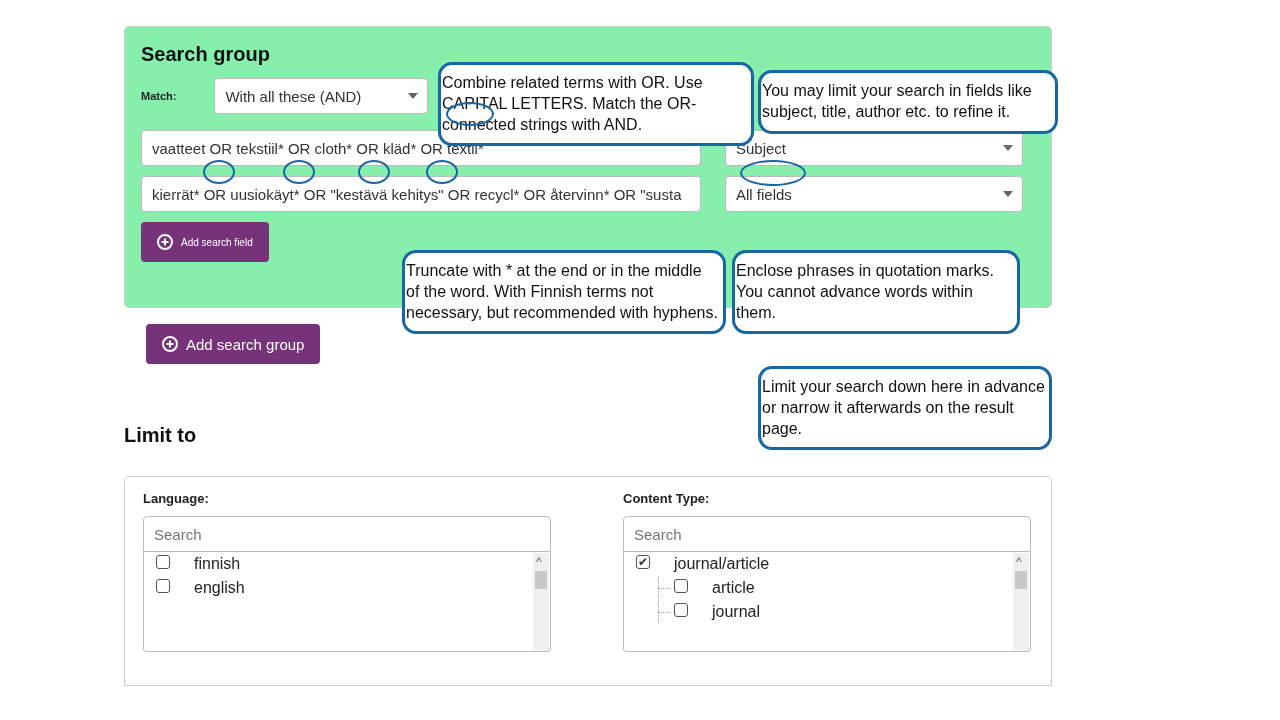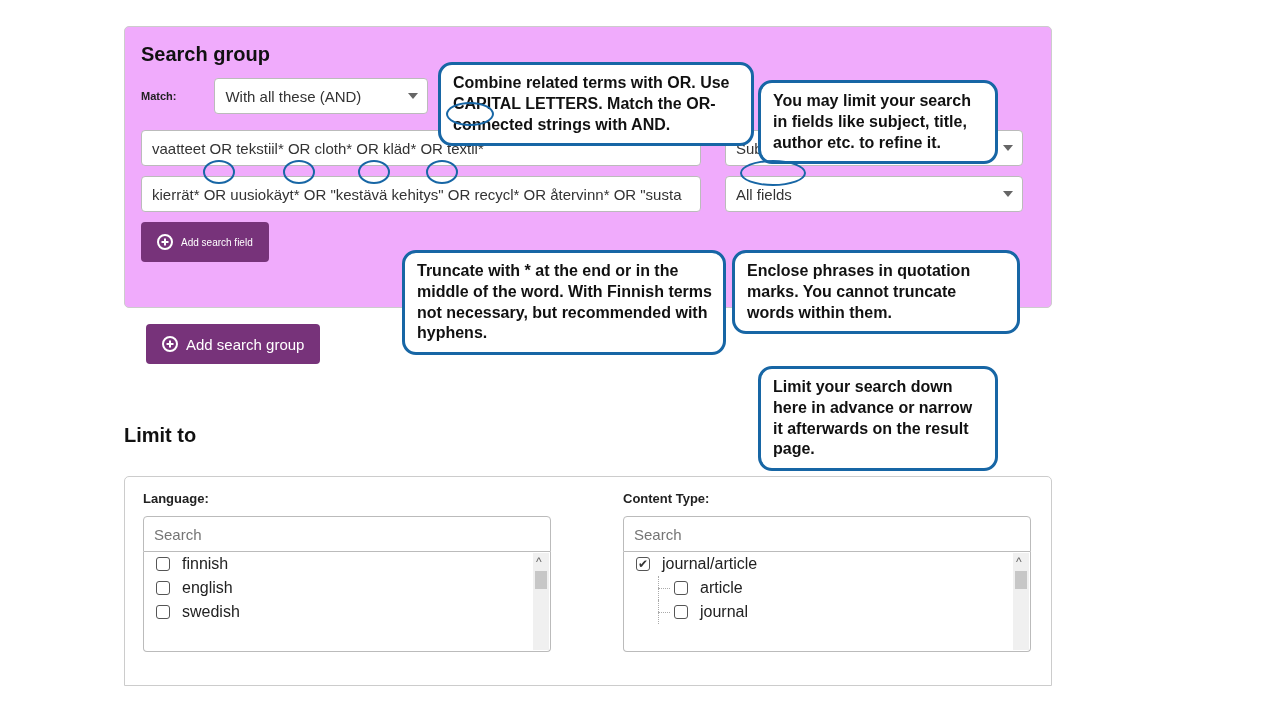--- a/index.html
+++ b/index.html
@@ -11,21 +11,21 @@
     font-size: 15px;
     width: 1280px;
     height: 720px;
     position: relative;
     overflow: hidden;
   }
   .panel {
     position: absolute;
     border: 1px solid #ccc;
     border-radius: 5px;
-    background: #f0abfc;
+    background: #86efac;
     padding: 14px 28px 20px 16px;
   }
   .search-group-panel { left: 124px; top: 26px; width: 928px; height: 282px; }
   .heading { font-weight: 700; font-size: 20px; margin: 2px 0 12px 0; color: #111; }
   .row { display: flex; align-items: center; }
   .match-row { margin-bottom: 16px; gap: 14px; }
   .match-label { font-weight: 700; font-size: 11px; }
   .select, select, input[type=text] {
     font-family: inherit;
     font-size: 15px;
@@ -69,31 +69,31 @@
     display: inline-flex;
     align-items: center;
     gap: 8px;
     cursor: pointer;
   }
   .callout {
     position: absolute;
     border: 3px solid #1766a5;
     border-radius: 14px;
     background: #fff;
-    padding: 8px 12px;
-    font-weight: 700;
+    padding: 8px 1px;
+    font-weight: 400;
     font-size: 16px;
     color: #111;
     line-height: 1.3;
   }
   .callout1 { left: 438px; top: 62px; width: 316px; }
-  .callout2 { left: 758px; top: 80px; width: 240px; }
+  .callout2 { left: 758px; top: 70px; width: 300px; }
   .callout3 { left: 402px; top: 250px; width: 324px; padding-right:4px; }
   .callout4 { left: 732px; top: 250px; width: 288px; }
-  .callout5 { left: 758px; top: 366px; width: 240px; }
+  .callout5 { left: 758px; top: 366px; width: 294px; }
   .ring {
     position: absolute;
     border: 2.5px solid #1766a5;
     border-radius: 50%;
     background: transparent;
     pointer-events: none;
   }
   .limit-heading {
     position: absolute;
     left: 124px;
@@ -122,22 +122,21 @@
     border: 1px solid #bbb;
     border-top: none;
     border-radius: 0 0 4px 4px;
     height: 100px;
     overflow: hidden;
     position: relative;
     background: #fff;
   }
   .list-item {
     display: flex;
-    align-items: center;
-    gap: 12px;
+    gap: 24px;
     padding: 3px 12px;
     font-size: 16px;
   }
   .list-item.indent1 { padding-left: 50px; position: relative; }
   .list-item.indent1::before {
     content: "";
     position: absolute; left: 34px; top: 0; bottom: 0;
     border-left: 1px dotted #aaa;
   }
   .list-item.indent1::after {
@@ -220,21 +219,21 @@
       <circle cx="8" cy="8" r="7" fill="none" stroke="#fff" stroke-width="2"></circle>
       <line x1="8" y1="4.5" x2="8" y2="11.5" stroke="#fff" stroke-width="2"></line>
       <line x1="4.5" y1="8" x2="11.5" y2="8" stroke="#fff" stroke-width="2"></line>
     </svg>
   <span>Add search group</span>
 </button>
 
 <div class="callout callout1">Combine related terms with OR. Use CAPITAL LETTERS. Match the OR-connected strings with AND.</div>
 <div class="callout callout2">You may limit your search in fields like subject, title, author etc. to refine it.</div>
 <div class="callout callout3">Truncate with * at the end or in the middle of the word. With Finnish terms not necessary, but recommended with hyphens.</div>
-<div class="callout callout4">Enclose phrases in quotation marks. You cannot truncate words within them.</div>
+<div class="callout callout4">Enclose phrases in quotation marks. You cannot advance words within them.</div>
 <div class="callout callout5">Limit your search down here in advance or narrow it afterwards on the result page.</div>
 
 <div class="ring" style="left:446px; top:102px; width:48px; height:24px;"></div>
 <div class="ring" style="left:203px; top:160px; width:32px; height:24px;"></div>
 <div class="ring" style="left:283px; top:160px; width:32px; height:24px;"></div>
 <div class="ring" style="left:358px; top:160px; width:32px; height:24px;"></div>
 <div class="ring" style="left:426px; top:160px; width:32px; height:24px;"></div>
 <div class="ring" style="left:740px; top:160px; width:66px; height:26px; border-radius:50%/50%;"></div>
 <div class="ring" style="left:636px; top:582px; width:24px; height:24px;"></div>
 
@@ -248,24 +247,20 @@
       <input type="text" class="search-box" style="border-radius: 4px 4px 0px 0px;" placeholder="Search">
       <div class="listbox">
         <div class="list-item">
           <span class="chk"></span>
           <span>finnish</span>
         </div>
         <div class="list-item">
           <span class="chk"></span>
           <span>english</span>
         </div>
-        <div class="list-item">
-          <span class="chk"></span>
-          <span>swedish</span>
-        </div>
         <div class="scroll-stub">
           <span class="up">^</span>
           <div class="thumb"></div>
         </div>
       </div>
     </div>
 
     <div class="limit-col">
       <span class="limit-label">Content Type:</span>
       <input type="text" class="search-box" style="border-radius: 4px 4px 0px 0px;" placeholder="Search">

